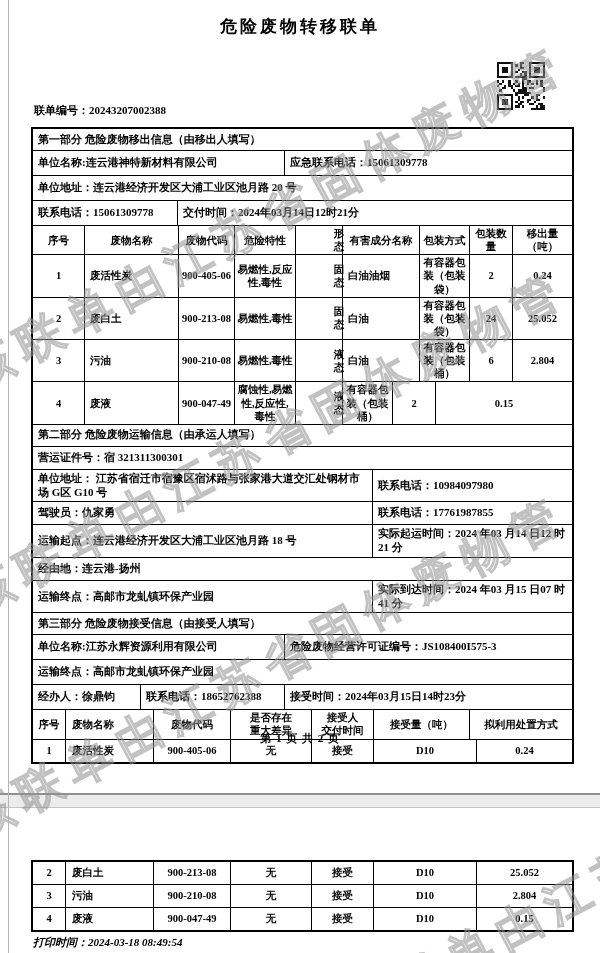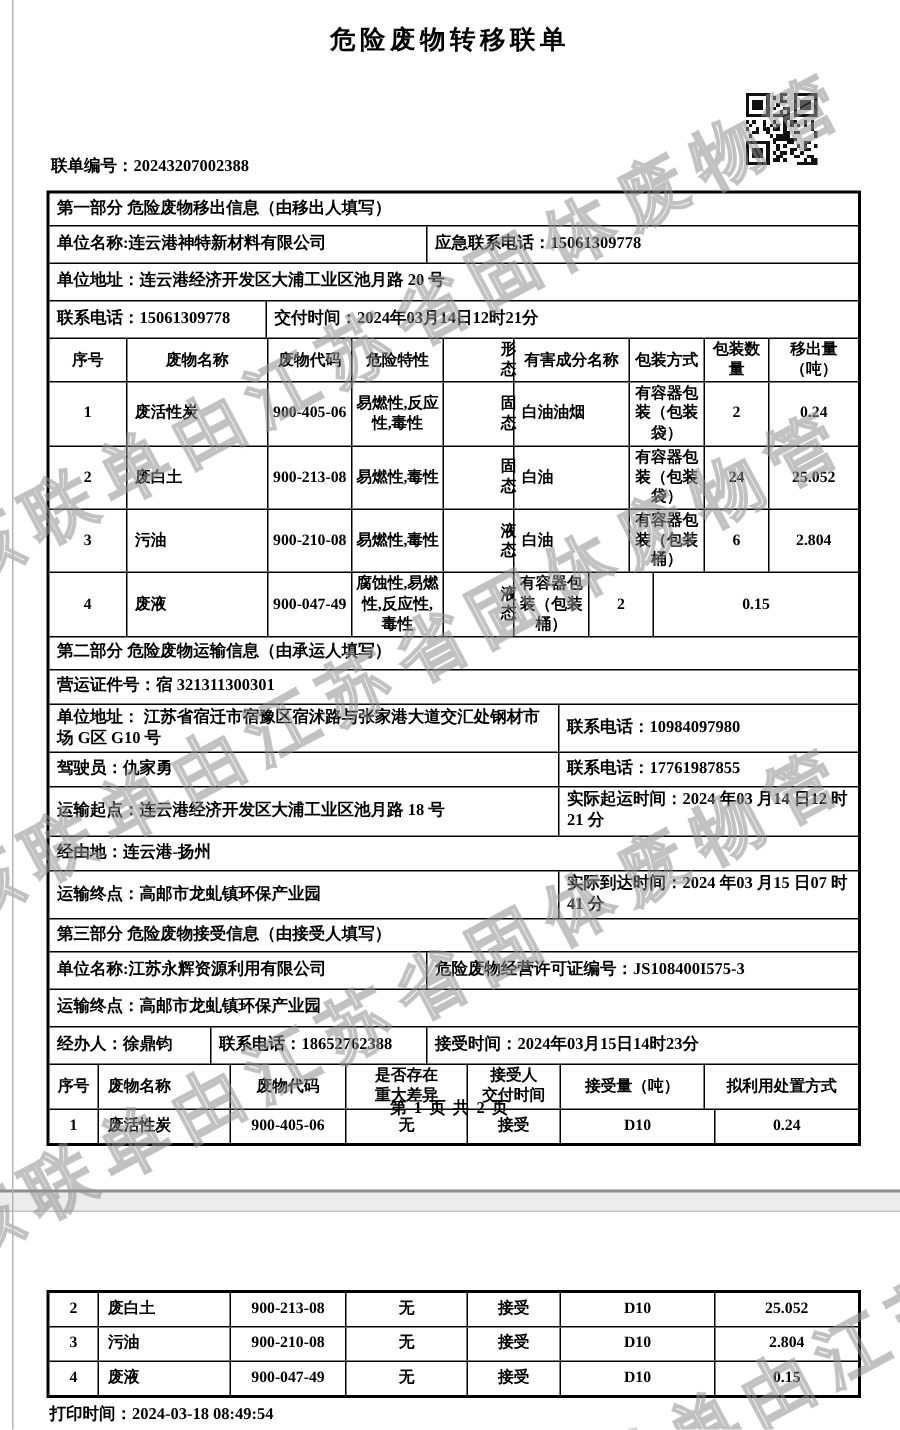--- a/index.html
+++ b/index.html
@@ -35,21 +35,21 @@
   .pre{white-space:pre-line;}
   
   .p1c1{width:51px;}.p1c2{width:94px;}.p1c3{width:56px;}.p1c4{width:61px;}
   .p1c5{width:47px;padding-left:42px;}.p1c6{width:77px;}.p1c7{width:50px;}.p1c8{width:43px;}
   
   .q1{width:32px;}.q2{width:88px;text-align:left;justify-content:flex-start;padding-left:6px;}
   .q3{width:77px;}.q4{width:81px;}.q5{width:62px;}.q6{width:103px;}
   .a251{width:251px;}.a107{width:107px;}.a144{width:144px;}.b339{width:339px;}
   .wname{justify-content:flex-start;text-align:left;padding-left:5px;}
   .footer-page{position:absolute;left:0;top:731px;width:600px;text-align:center;font-size:11px;letter-spacing:1px;}
-  .print-time{position:absolute;left:33px;top:127px;font-size:11px;}
+  .print-time{position:absolute;left:33px;top:127px;font-size:11px;font-style:italic;}
   .watermark{position:absolute;white-space:nowrap;font-size:46px;letter-spacing:10px;
     color:rgba(0,0,0,0.04);-webkit-text-stroke:1.2px rgba(150,150,150,0.55);
     transform:rotate(-28deg);transform-origin:0 50%;z-index:5;pointer-events:none;}
 </style>
 </head>
 <body>
 
 <div class="edge-line"></div>
 
 <div class="page page1">

